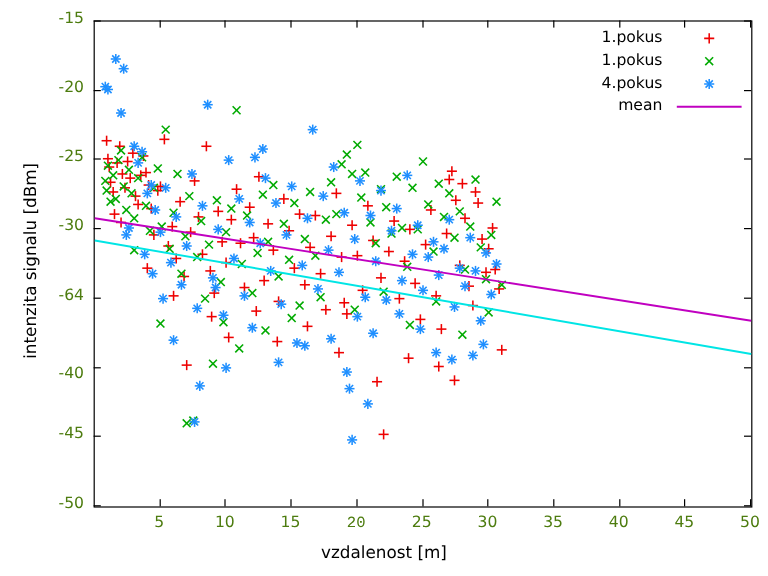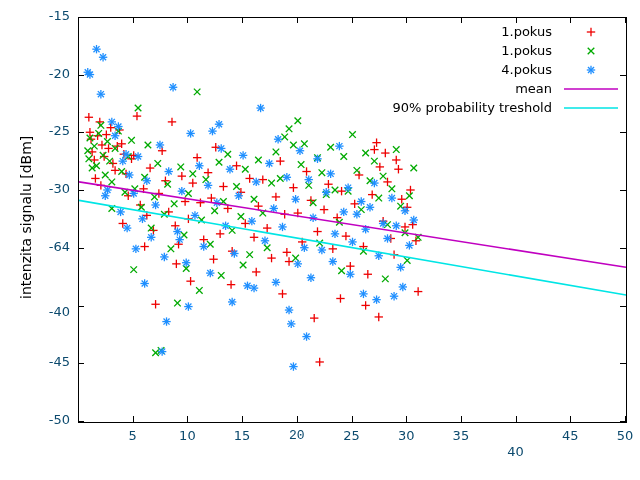--- a/index.html
+++ b/index.html
@@ -3,21 +3,21 @@
 <meta charset="utf-8">
 <style>
   html,body{margin:0;padding:0;background:#ffffff;}
   body{width:640px;height:480px;overflow:hidden;
        font-family:"DejaVu Sans","Liberation Sans",sans-serif;color:#000;}
   #stage{position:relative;width:640px;height:480px;}
 
   
   #frame{position:absolute;border:1px solid #000;background:#fff;box-sizing:border-box;}
 
-  .tick-lbl{position:absolute;font-size:13px;color:#0c4a6e;white-space:nowrap;}
+  .tick-lbl{position:absolute;font-size:13px;color:#4d7c0f;white-space:nowrap;}
   .ytick-lbl{text-align:right;}
   .xtick-lbl{text-align:center;}
 
   .tickmark{position:absolute;background:#000;}
 
   #xlabel{position:absolute;font-size:14px;text-align:center;width:640px;left:0;}
   #ylabel{position:absolute;font-size:14px;transform-origin:0 0;
           transform:rotate(-90deg);white-space:nowrap;}
 
   
@@ -30,20 +30,21 @@
 
   svg.plot{position:absolute;left:0;top:0;overflow:visible;}
 </style>
 </head>
 <body>
 
 <div id="stage">
 
   <div id="ylabel" style="left: 18px; top: 299px;">intenzita signalu [dBm]</div>
 
+  <div id="xlabel" style="top: 453px;">vzdalenost [m]</div>
 
   <div id="frame" style="left: 78px; top: 17px; width: 549px; height: 406px;">
     <svg class="plot" id="plotsvg" width="547" height="404" viewBox="0 0 547 404">
         <g>
           <g stroke="#ee0000" stroke-width="1.3" fill="none">
             <line x1="5.646000000000002" y1="99.26857142857148" x2="14.046000000000003" y2="99.26857142857148"></line>
             <line x1="9.846000000000002" y1="95.06857142857147" x2="9.846000000000002" y2="103.46857142857148"></line>
           </g>
           <g stroke="#ee0000" stroke-width="1.3" fill="none">
             <line x1="6.739999999999999" y1="114.27428571428567" x2="15.14" y2="114.27428571428567"></line>
@@ -1566,21 +1567,21 @@
       <div class="tickmark" style="left: 296.8px; top: 17px; width: 1px; height: 6px;"></div>
       <div class="tick-lbl xtick-lbl" style="left: 326.5px; width: 50px; top: 428px;">25</div>
       <div class="tickmark" style="left: 351.5px; top: 416px; width: 1px; height: 6px;"></div>
       <div class="tickmark" style="left: 351.5px; top: 17px; width: 1px; height: 6px;"></div>
       <div class="tick-lbl xtick-lbl" style="left: 381.2px; width: 50px; top: 428px;">30</div>
       <div class="tickmark" style="left: 406.2px; top: 416px; width: 1px; height: 6px;"></div>
       <div class="tickmark" style="left: 406.2px; top: 17px; width: 1px; height: 6px;"></div>
       <div class="tick-lbl xtick-lbl" style="left: 435.9px; width: 50px; top: 428px;">35</div>
       <div class="tickmark" style="left: 460.9px; top: 416px; width: 1px; height: 6px;"></div>
       <div class="tickmark" style="left: 460.9px; top: 17px; width: 1px; height: 6px;"></div>
-      <div class="tick-lbl xtick-lbl" style="left: 490.6px; width: 50px; top: 428px; margin-top: 16px;">40</div>
+      <div class="tick-lbl xtick-lbl" style="left: 490.6px; width: 50px; top: 428px;">40</div>
       <div class="tickmark" style="left: 515.6px; top: 416px; width: 1px; height: 6px;"></div>
       <div class="tickmark" style="left: 515.6px; top: 17px; width: 1px; height: 6px;"></div>
       <div class="tick-lbl xtick-lbl" style="left: 545.3px; width: 50px; top: 428px;">45</div>
       <div class="tickmark" style="left: 570.3px; top: 416px; width: 1px; height: 6px;"></div>
       <div class="tickmark" style="left: 570.3px; top: 17px; width: 1px; height: 6px;"></div>
       <div class="tick-lbl xtick-lbl" style="left: 600px; width: 50px; top: 428px;">50</div>
       <div class="tickmark" style="left: 625px; top: 416px; width: 1px; height: 6px;"></div>
       <div class="tickmark" style="left: 625px; top: 17px; width: 1px; height: 6px;"></div>
     </div>
 
@@ -1621,22 +1622,14 @@
         </span>
       </div>
       <div class="leg-row">
         <span class="leg-text">mean</span>
         <span class="leg-key">
           <svg width="58" height="14">
             <line x1="2" y1="7" x2="56" y2="7" stroke="#c000c0" stroke-width="1.6"></line>
           </svg>
         </span>
       </div>
-      <div class="leg-row">
-        <span class="leg-text">90% probability treshold</span>
-        <span class="leg-key">
-          <svg width="58" height="14">
-            <line x1="2" y1="7" x2="56" y2="7" stroke="#00e5e5" stroke-width="1.6"></line>
-          </svg>
-        </span>
-      </div>
     </div>
 </div>
 
 </body></html>

